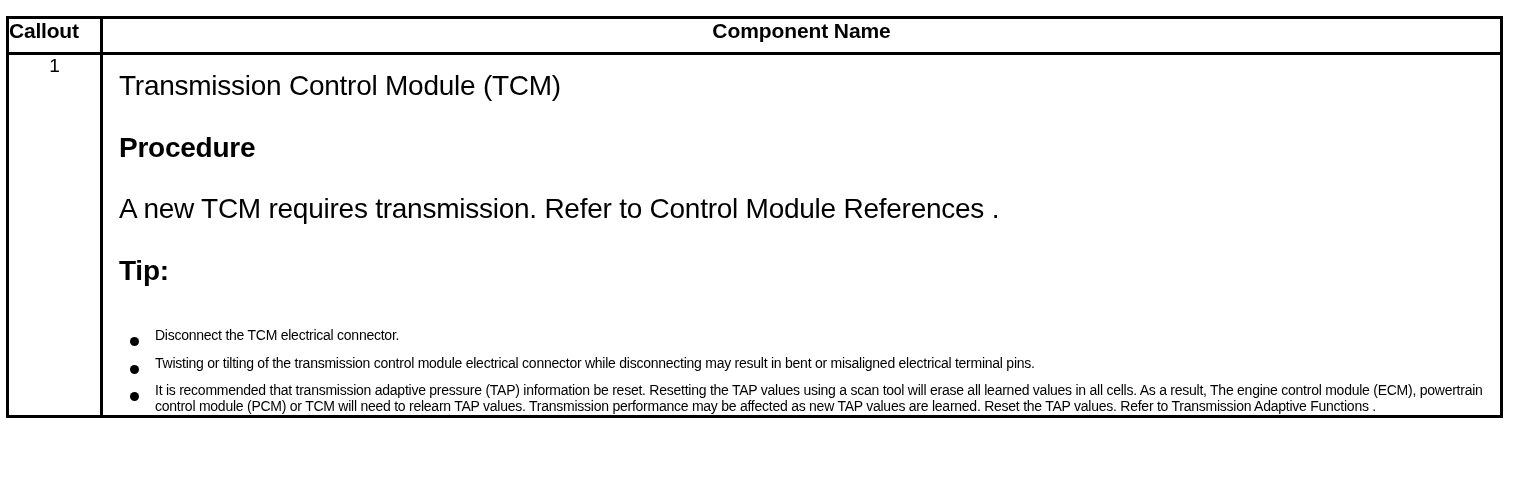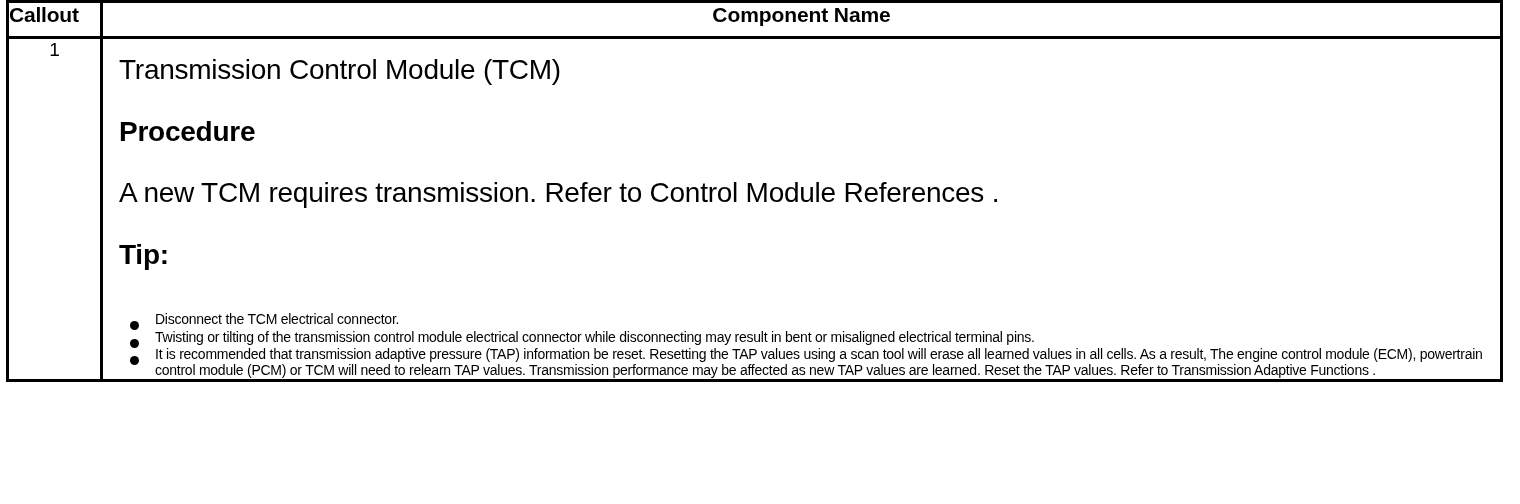--- a/index.html
+++ b/index.html
@@ -20,21 +20,21 @@
     left: 0;
     top: 0;
     width: 1520px;
     height: 504px;
     background: #ffffff;
   }
 
   .comp-table {
     position: absolute;
     left: 6px;
-    top: 0;
+    top: 16px;
     width: 1497px;
     border-collapse: collapse;
     table-layout: fixed;
     background: #84cc16;
   }
 
   .comp-table td,
   .comp-table th {
     border: 3px solid #000000;
     padding: 0;
@@ -95,21 +95,21 @@
   }
   .bullets li {
     position: relative;
     padding-left: 52px;
     margin: 0 0 0 0;
     font-size: 14px;
     line-height: 1.135;
     letter-spacing: -0.25px;
     max-width: 1370px;
   }
-  .bullets li + li { margin-top: 2px; }
+  .bullets li + li { margin-top: 12px; }
 
   .bullet-dot {
     position: absolute;
     left: 27px;
     top: 9px;
     width: 9px;
     height: 9px;
     background: #000000;
     border-radius: 50%;
   }

